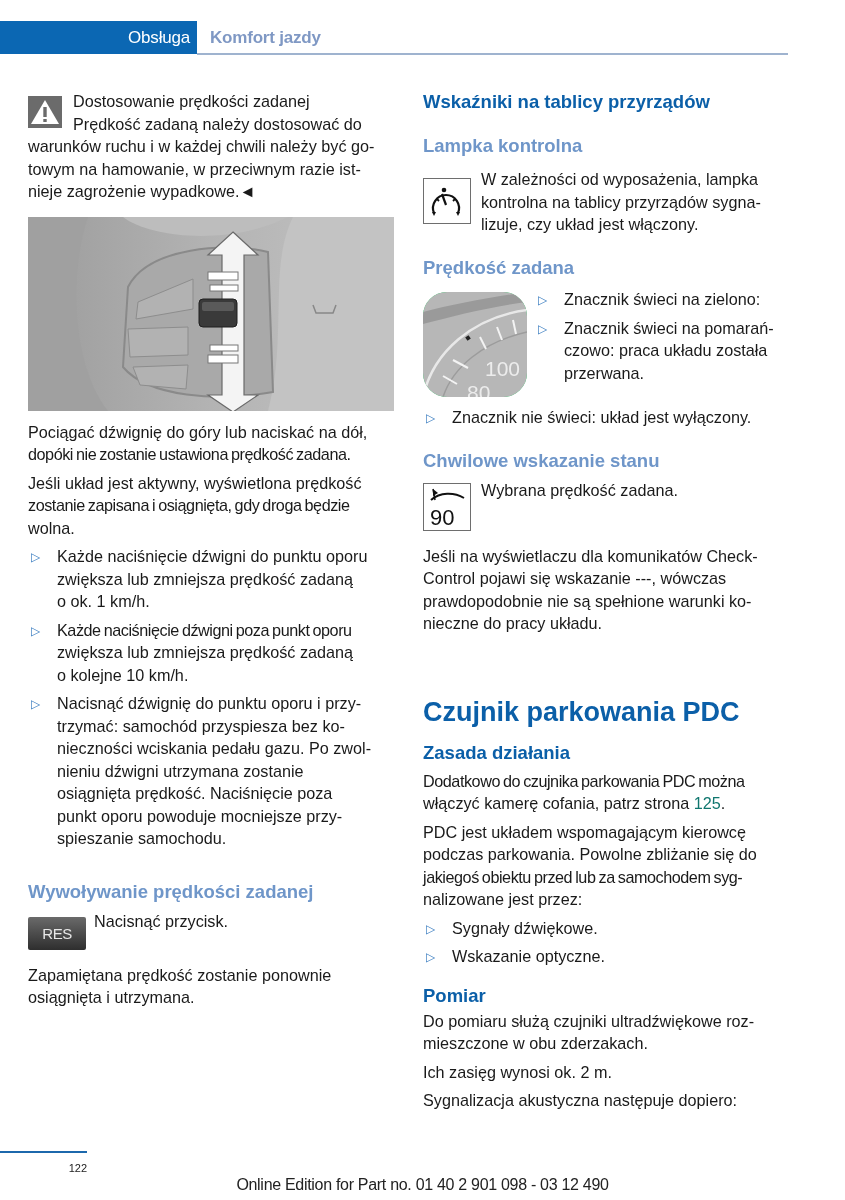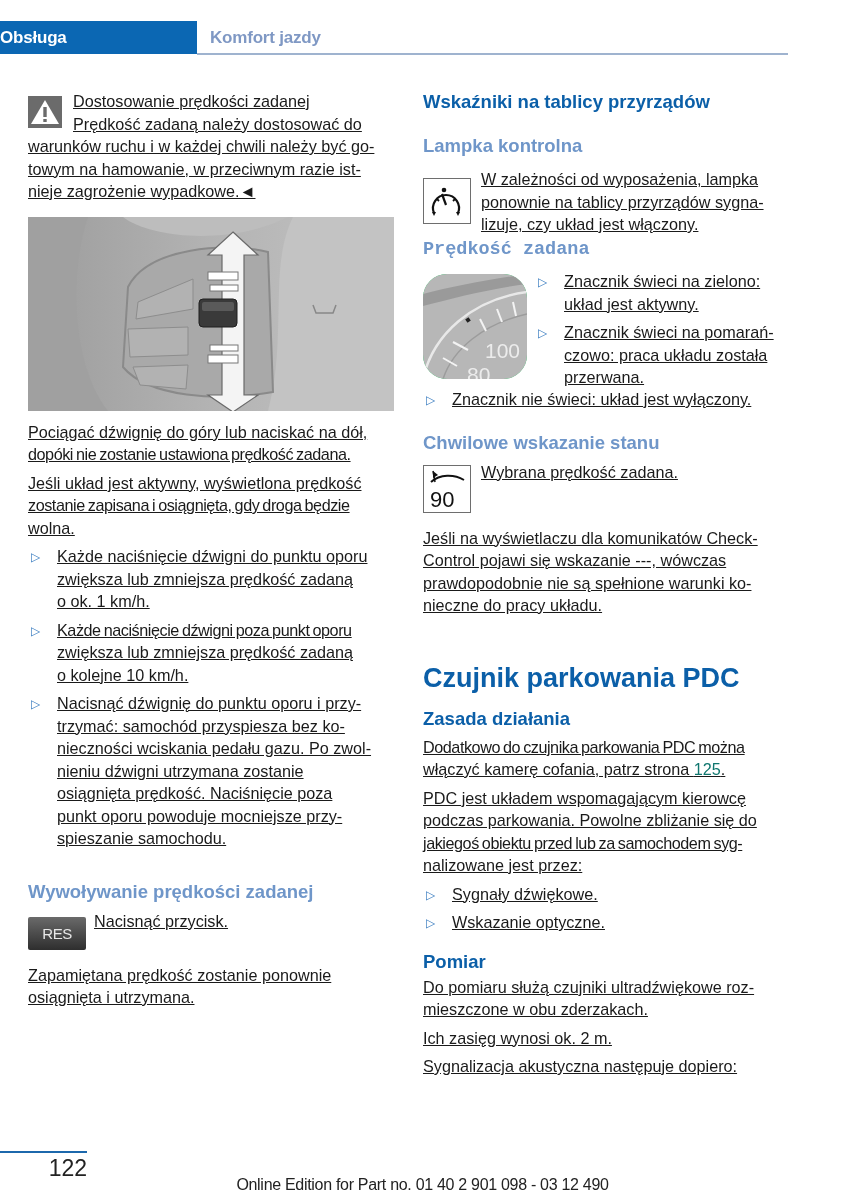--- a/index.html
+++ b/index.html
@@ -1,29 +1,29 @@
 <!DOCTYPE html>
 <html><head>
 <meta charset="utf-8">
 <style>
   * { box-sizing: border-box; margin: 0; padding: 0; }
   html, body { width: 845px; height: 1200px; background: #ffffff; overflow: hidden; }
   body { position: relative; font-family: "Liberation Sans", sans-serif; color: #1a1a1a; font-size: 16.2px; line-height: 22.5px; }
 
   
   .hdr-blue { position: absolute; left: 0; top: 21px; width: 197px; height: 33px; background: #0b67b3; }
-  .hdr-title { position: absolute; left: 0; top: 21px; width: 190px; height: 33px; color: #fff; font-weight: bold; font-size: 17px; line-height: 33px; letter-spacing: -0.2px; }
+  .hdr-title { position: absolute; left: 0; top: 21px; width: 190px; height: 33px; text-align: right; color: #fff; font-weight: normal; font-size: 17px; line-height: 33px; letter-spacing: -0.2px; }
   .hdr-sub { position: absolute; left: 210px; top: 21px; height: 33px; color: #7f98c4; font-weight: bold; font-size: 17px; line-height: 33px; letter-spacing: -0.2px; }
   .hdr-rule { position: absolute; left: 197px; top: 53px; width: 591px; height: 2px; background: #9fb3cf; }
 
   .col { position: absolute; }
   .col-left { left: 28px; top: 90px; width: 368px; }
   .col-right { left: 423px; top: 90px; width: 362px; }
 
-  p { margin: 0; text-decoration: underline; }
+  p { margin: 0; }
   .tight { letter-spacing: -0.45px; word-spacing: -1px; }
 
   .warn { position: relative; }
   .warn-icon { position: absolute; left: 0; top: 6px; width: 34px; height: 32px; background: #6b6b6b; }
   .warn-title { padding-left: 45px; }
   .warn-body .first { padding-left: 45px; }
 
   .figure { width: 366px; height: 194px; margin-top: 14px; background: #a8a8a8; position: relative; overflow: hidden; }
 
   .para { margin-top: 6px; }
@@ -35,21 +35,21 @@
   .h-blue { color: #0b5fa8; font-weight: bold; font-size: 18.5px; line-height: 24px; }
   .h-big { color: #0b5fa8; font-weight: bold; font-size: 27px; line-height: 34px; }
 
   .res-btn { display: inline-block; width: 58px; height: 33px; background: linear-gradient(#6a6a6a, #2e2e2e); color: #e8e8e8; font-size: 15px; line-height: 33px; text-align: center; border-radius: 2px; letter-spacing: -0.5px; }
 
   .icon-box { width: 48px; height: 46px; border: 1.5px solid #6e6e6e; background: #fff; position: absolute; }
 
   .link { color: #0f766e; }
 
   .footer-rule { position: absolute; left: 0; top: 1151px; width: 87px; height: 2px; background: #1c68ac; }
-  .page-num { position: absolute; left: 40px; top: 1157px; width: 47px; text-align: right; font-size: 23px; color: #222; }
+  .page-num { position: absolute; left: 40px; top: 1157px; width: 47px; text-align: right; font-size: 11px; color: #222; }
   .edition { position: absolute; left: 0; width: 845px; top: 1174px; text-align: center; font-size: 16px; color: #222; letter-spacing: -0.3px; }
 </style>
 </head>
 <body>
 
 <div class="hdr-blue"></div>
 <div class="hdr-title">Obsługa</div>
 <div class="hdr-sub">Komfort jazdy</div>
 <div class="hdr-rule"></div>
 
@@ -157,26 +157,26 @@
         <path d="M10,34 A13,13 0 1,1 34,34" fill="none" stroke="#111" stroke-width="2.2"></path>
         <line x1="22" y1="26" x2="18" y2="15" stroke="#111" stroke-width="2.2"></line>
         <line x1="13" y1="20" x2="15" y2="22" stroke="#111" stroke-width="1.8"></line>
         <line x1="31" y1="20" x2="29" y2="22" stroke="#111" stroke-width="1.8"></line>
         <polygon points="8,33 12,33 10,37" fill="#111"></polygon>
         <polygon points="32,33 36,33 34,37" fill="#111"></polygon>
       </svg>
     </div>
     <div style="position:absolute; left:58px; top:0;">
       <p>W zależności od wyposażenia, lampka</p>
-      <p>ponownie na tablicy przyrządów sygna-</p>
+      <p>kontrolna na tablicy przyrządów sygna-</p>
       <p>lizuje, czy układ jest włączony.</p>
     </div>
   </div>
 
-  <h3 class="h-blue-light" style="font-family:Liberation Mono, monospace;">Prędkość zadana</h3>
+  <h3 class="h-blue-light" style="margin-top:18px;">Prędkość zadana</h3>
   <div style="position:relative; height:118px; margin-top:8px;">
     <div style="position:absolute; left:0; top:4px; width:104px; height:105px; background:#22c55e; overflow:hidden;border-radius:24px;">
       <svg width="104" height="105" viewBox="0 0 104 105">
         <rect width="104" height="105" fill="#b7b7b7"></rect>
         <path d="M0,20 C30,12 70,5 104,0 L104,10 C70,14 30,24 0,32 Z" fill="#9a9a9a"></path>
         <path d="M0,105 C10,60 50,25 104,18" fill="none" stroke="#e8e8e8" stroke-width="2.5"></path>
         <path d="M20,105 C30,75 60,50 104,40" fill="none" stroke="#9c9c9c" stroke-width="1.5"></path>
         <rect x="43" y="44" width="4" height="4" fill="#222" transform="rotate(-35 45 46)"></rect>
         <line x1="57" y1="45" x2="63" y2="57" stroke="#f3f3f3" stroke-width="2"></line>
         <line x1="74" y1="35" x2="79" y2="48" stroke="#f3f3f3" stroke-width="2"></line>
@@ -184,21 +184,20 @@
         <line x1="30" y1="68" x2="45" y2="76" stroke="#f3f3f3" stroke-width="2"></line>
         <line x1="20" y1="84" x2="34" y2="92" stroke="#f3f3f3" stroke-width="2"></line>
         <text x="62" y="84" font-family="Liberation Sans, sans-serif" font-size="21" fill="#ececec">100</text>
         <text x="44" y="108" font-family="Liberation Sans, sans-serif" font-size="21" fill="#ececec">80</text>
       </svg>
     </div>
     <ul class="bullets" style="position:absolute; left:112px; top:-6px; width:260px;">
       <li>
         <span class="tri">▷</span>
         <p>Znacznik świeci na zielono:</p>
-        <p>układ jest aktywny.</p>
       </li>
       <li>
         <span class="tri">▷</span>
         <p>Znacznik świeci na pomarań-</p>
         <p>czowo: praca układu została</p>
         <p>przerwana.</p>
       </li>
     </ul>
   </div>
   <ul class="bullets" style="margin-top:0;">
@@ -220,21 +219,21 @@
     </div>
     <p style="position:absolute; left:58px; top:0;">Wybrana prędkość zadana.</p>
   </div>
   <div style="margin-top:4px;">
     <p>Jeśli na wyświetlaczu dla komunikatów Check-</p>
     <p>Control pojawi się wskazanie ---, wówczas</p>
     <p>prawdopodobnie nie są spełnione warunki ko-</p>
     <p>nieczne do pracy układu.</p>
   </div>
 
-  <h1 class="h-big" style="margin-top:44px;">Czujnik parkowania PDC</h1>
+  <h1 class="h-big" style="margin-top:60px;">Czujnik parkowania PDC</h1>
   <h3 class="h-blue" style="margin-top:12px;">Zasada działania</h3>
   <div style="margin-top:5px;">
     <p class="tight">Dodatkowo do czujnika parkowania PDC można</p>
     <p><span>włączyć kamerę cofania, patrz strona </span><span class="link">125</span><span>.</span></p>
   </div>
   <div class="para">
     <p>PDC jest układem wspomagającym kierowcę</p>
     <p>podczas parkowania. Powolne zbliżanie się do</p>
     <p class="tight">jakiegoś obiektu przed lub za samochodem syg-</p>
     <p>nalizowane jest przez:</p>

